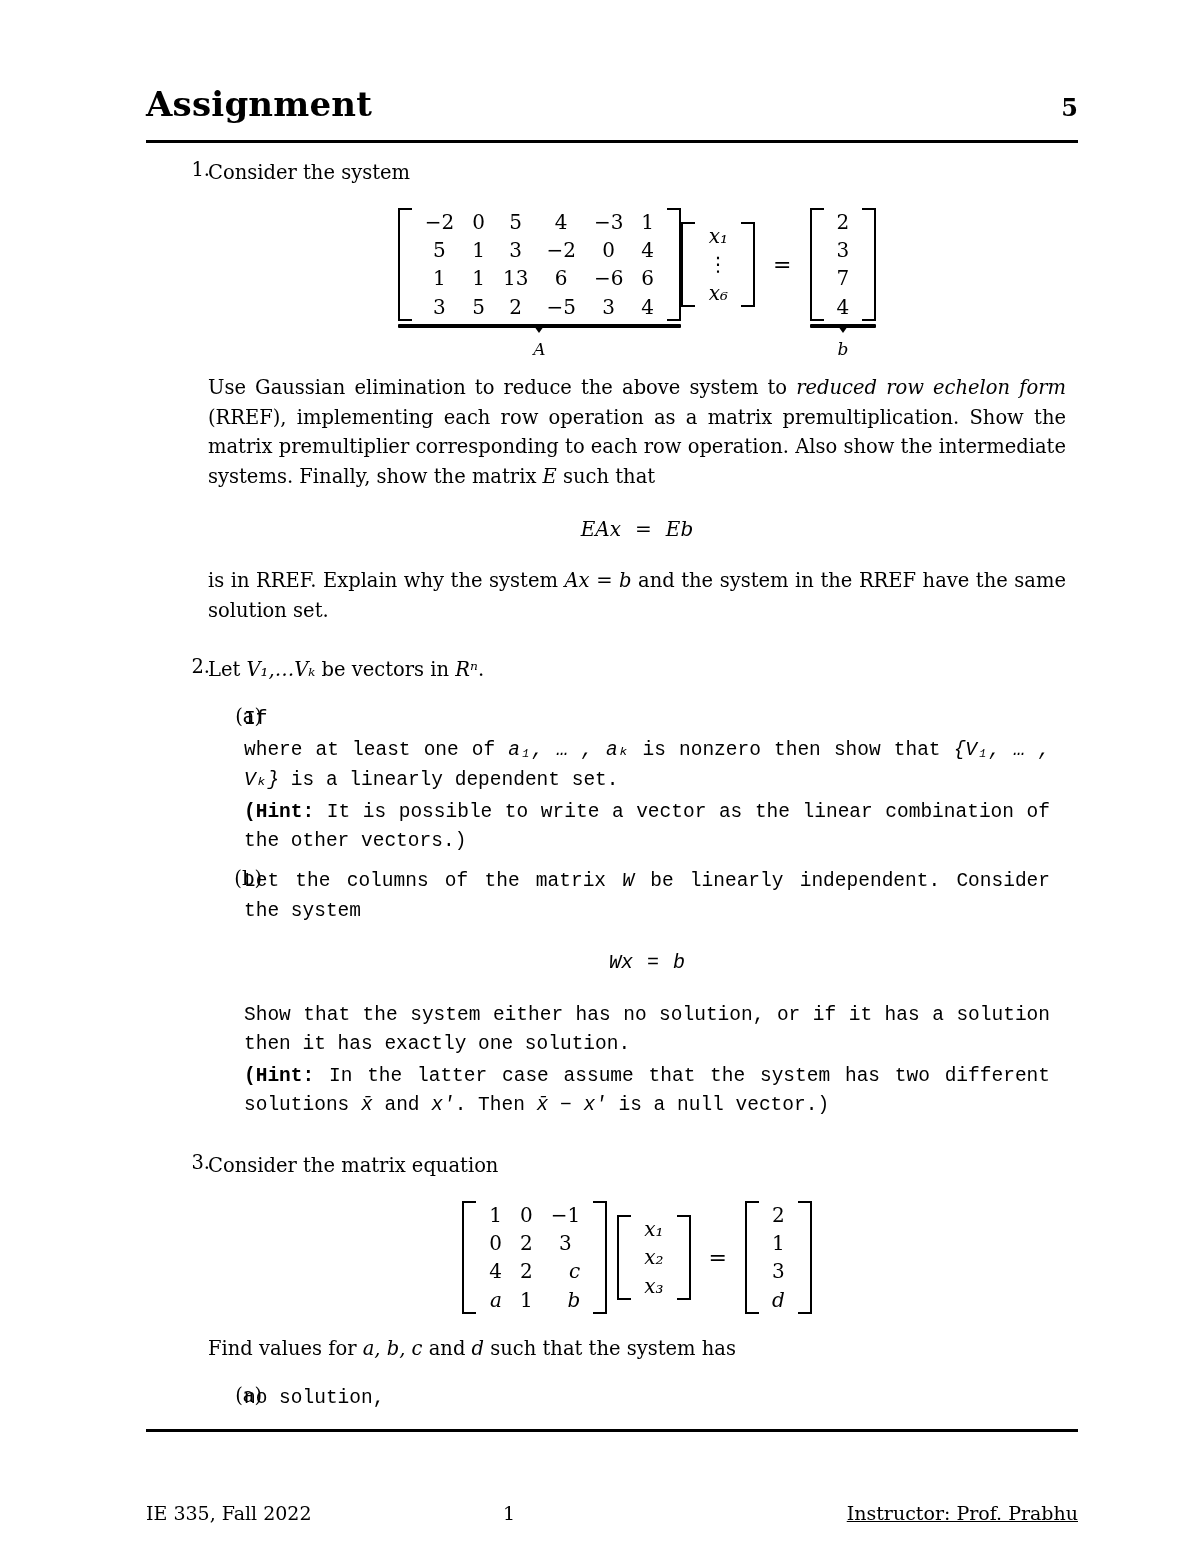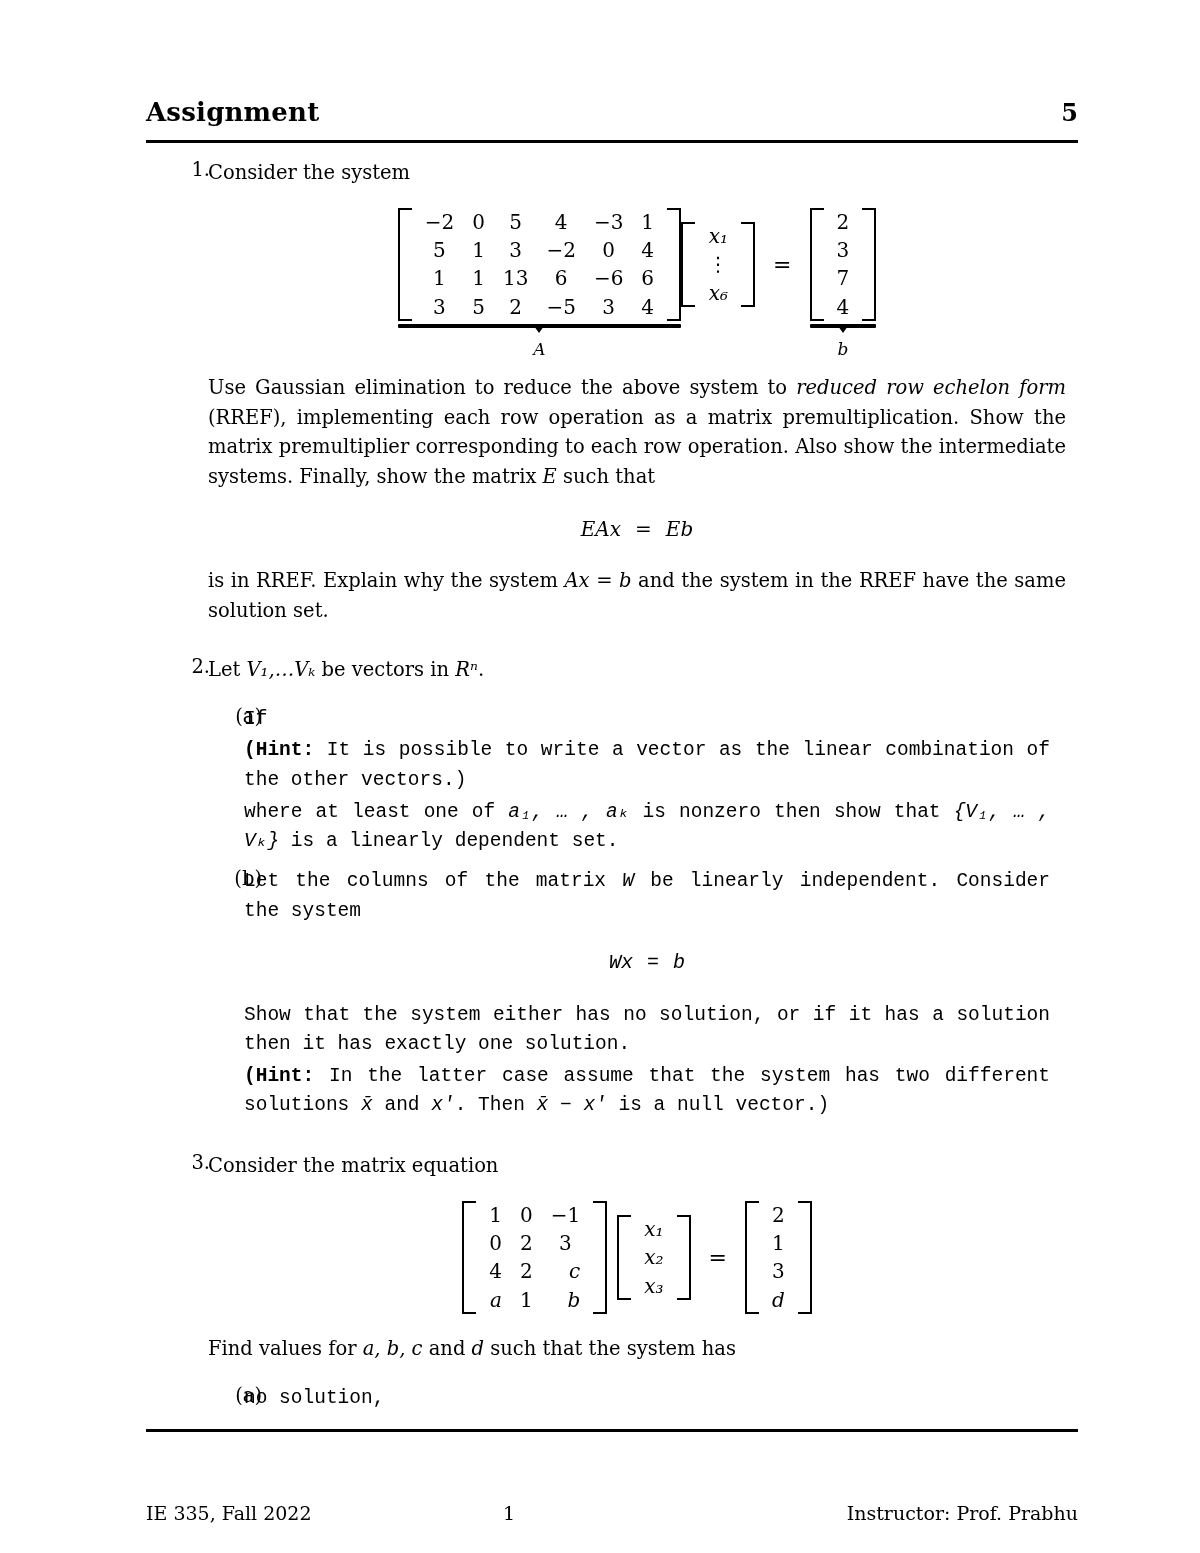--- a/index.html
+++ b/index.html
@@ -26,24 +26,23 @@
   .header {
     position: absolute;
     left: 146px;
     top: 84px;
     width: 932px;
     display: flex;
     align-items: baseline;
     justify-content: space-between;
   }
   .header-title {
-    font-size: 26px;
+    font-size: 34px;
     font-weight: bold;
     letter-spacing: 0.2px;
-    margin-top: 13px;
   }
   .header-page {
     font-size: 24px;
     font-weight: bold;
   }
   .rule-top {
     position: absolute;
     left: 146px;
     top: 140px;
     width: 932px;
@@ -67,21 +66,21 @@
     display: flex;
     align-items: flex-start;
     font-size: 19px;
   }
   .footer-left { flex: 0 0 auto; }
   .footer-center {
     flex: 1 1 auto;
     text-align: center;
     padding-right: 140px;
   }
-  .footer-right { flex: 0 0 auto; }
+  .footer-right { flex: 0 0 auto; text-decoration: underline; }
 
   
   .content {
     position: absolute;
     left: 0;
     top: 158px;
     width: 1200px;
   }
   .item {
     position: relative;
@@ -362,23 +361,23 @@
     </div>
 
     <div class="gap-md"></div>
 
     <div class="item lvl2">
       <div class="item-num">(a)</div>
       <div class="item-body">
         <p class="para">If</p>
 
 
+        <p class="para"><span>where at least one of </span><i>a₁, … , aₖ</i><span> is nonzero then show that </span><i>{V₁, … , Vₖ}</i><span> is a linearly dependent set.</span></p>
+
         <p class="para"><span class="bold">(Hint:</span><span> It is possible to write a vector as the linear combination of the other vectors.)</span></p>
-
-        <p class="para"><span>where at least one of </span><i>a₁, … , aₖ</i><span> is nonzero then show that </span><i>{V₁, … , Vₖ}</i><span> is a linearly dependent set.</span></p>
       </div>
     </div>
 
     <div class="gap-sm"></div>
 
     <div class="item lvl2">
       <div class="item-num">(b)</div>
       <div class="item-body">
         <p class="para"><span>Let the columns of the matrix </span><i>W</i><span> be linearly independent. Consider the system</span></p>
 

